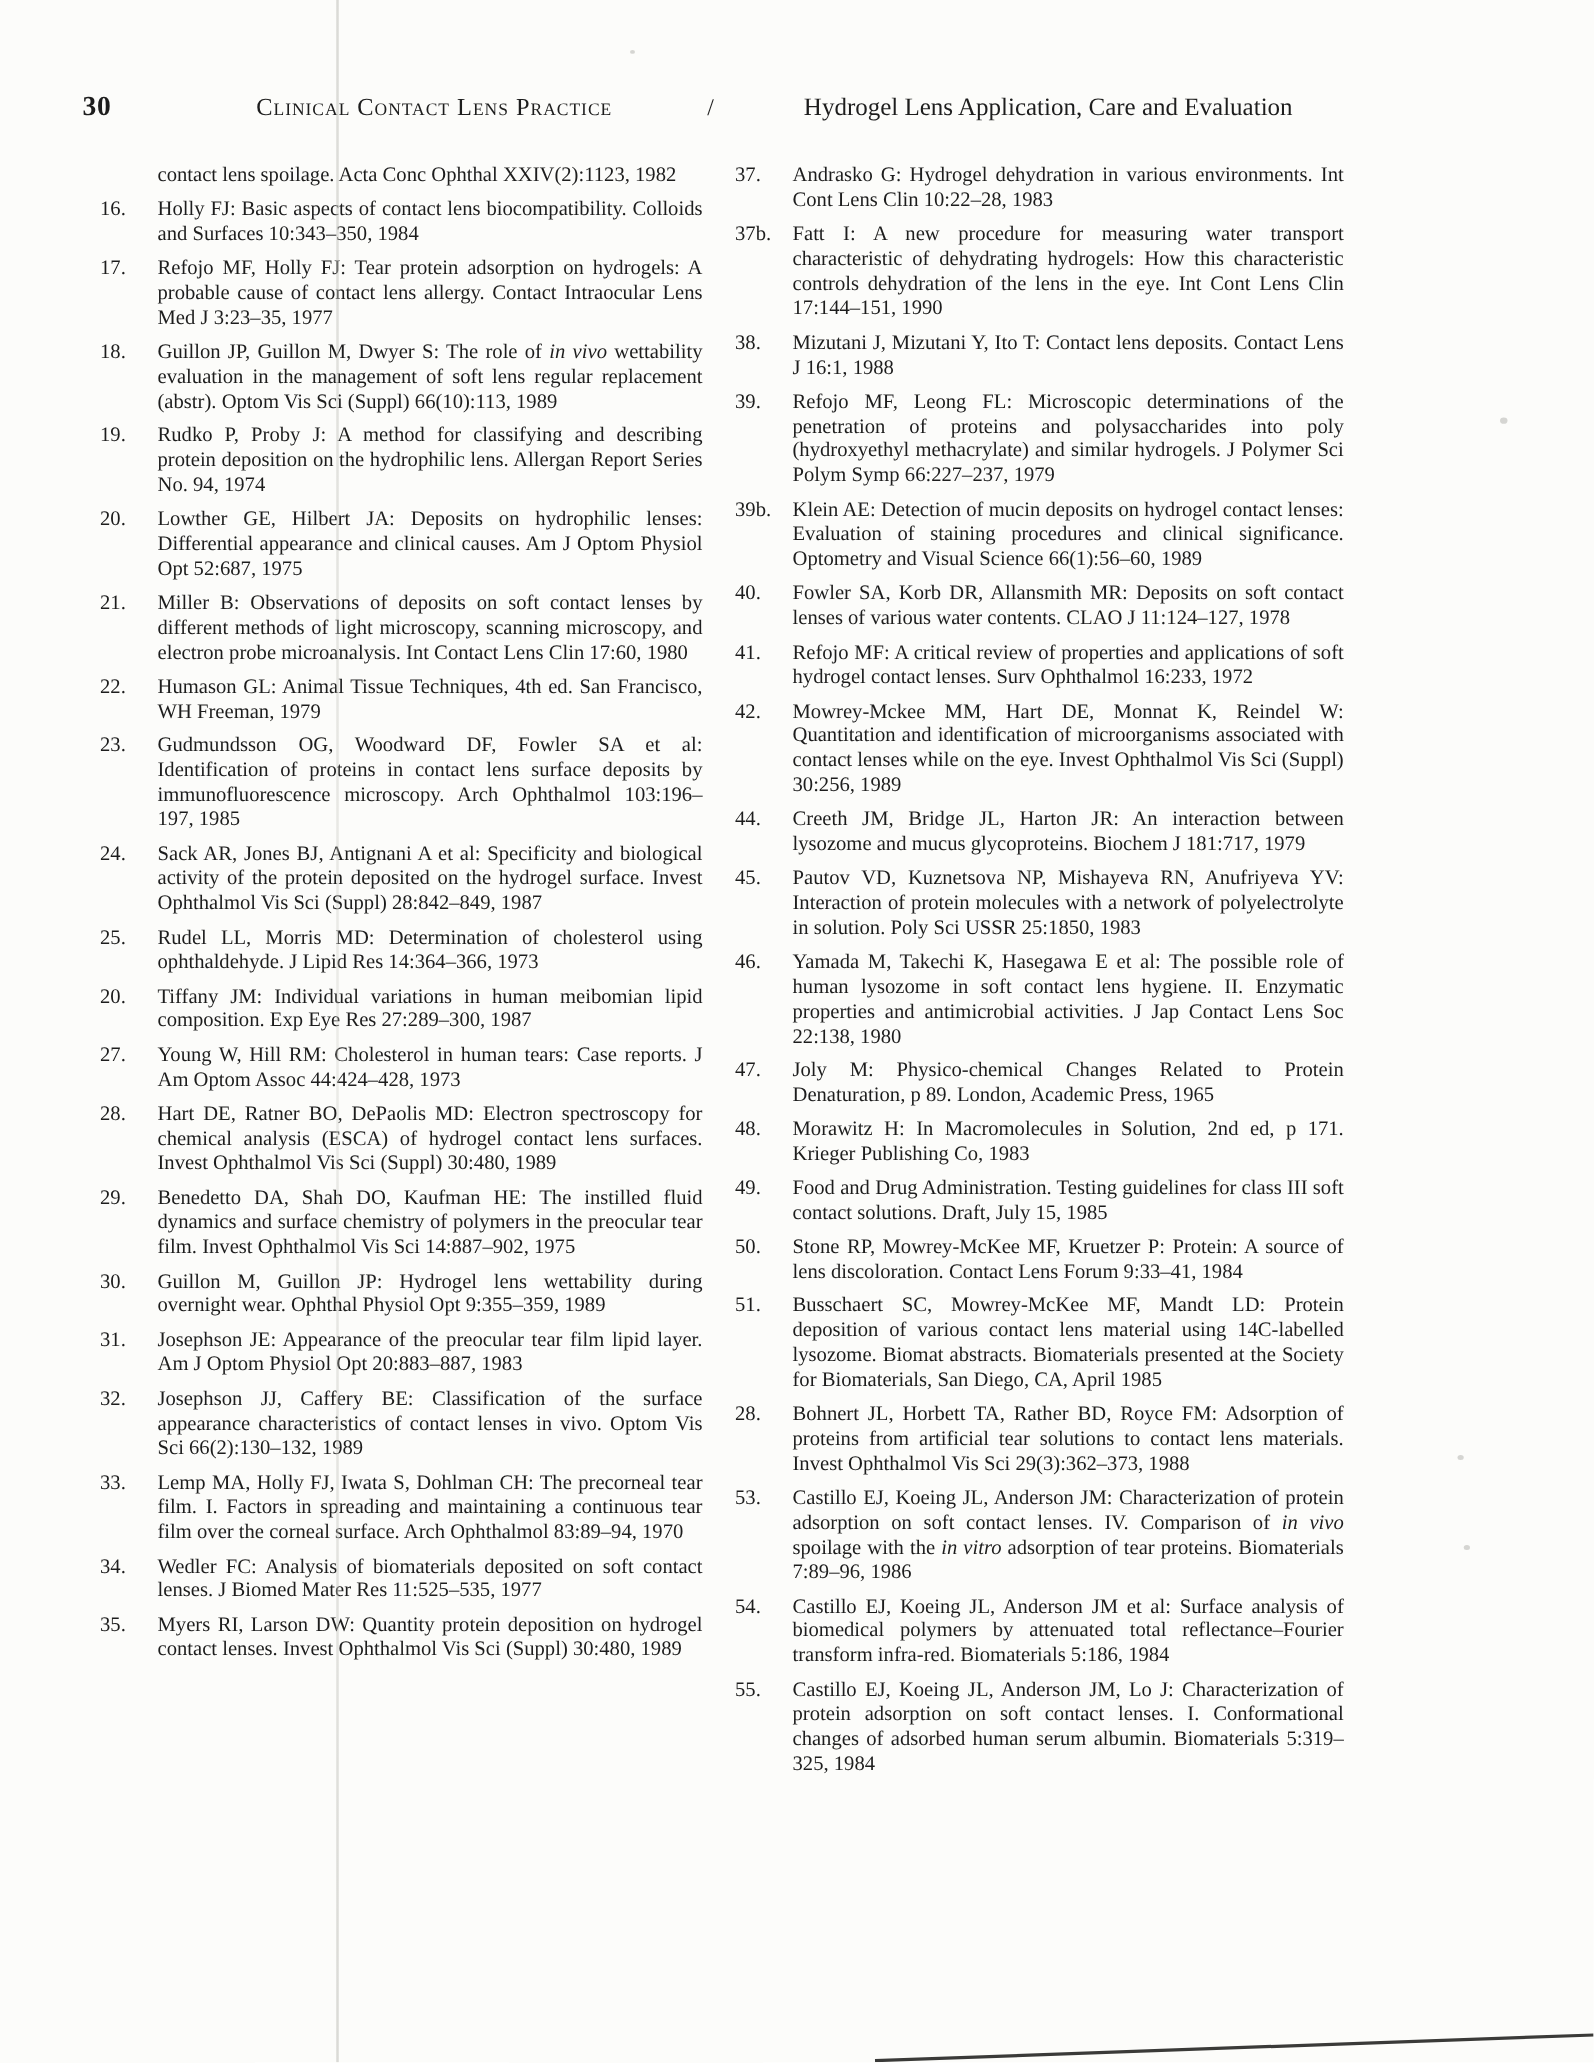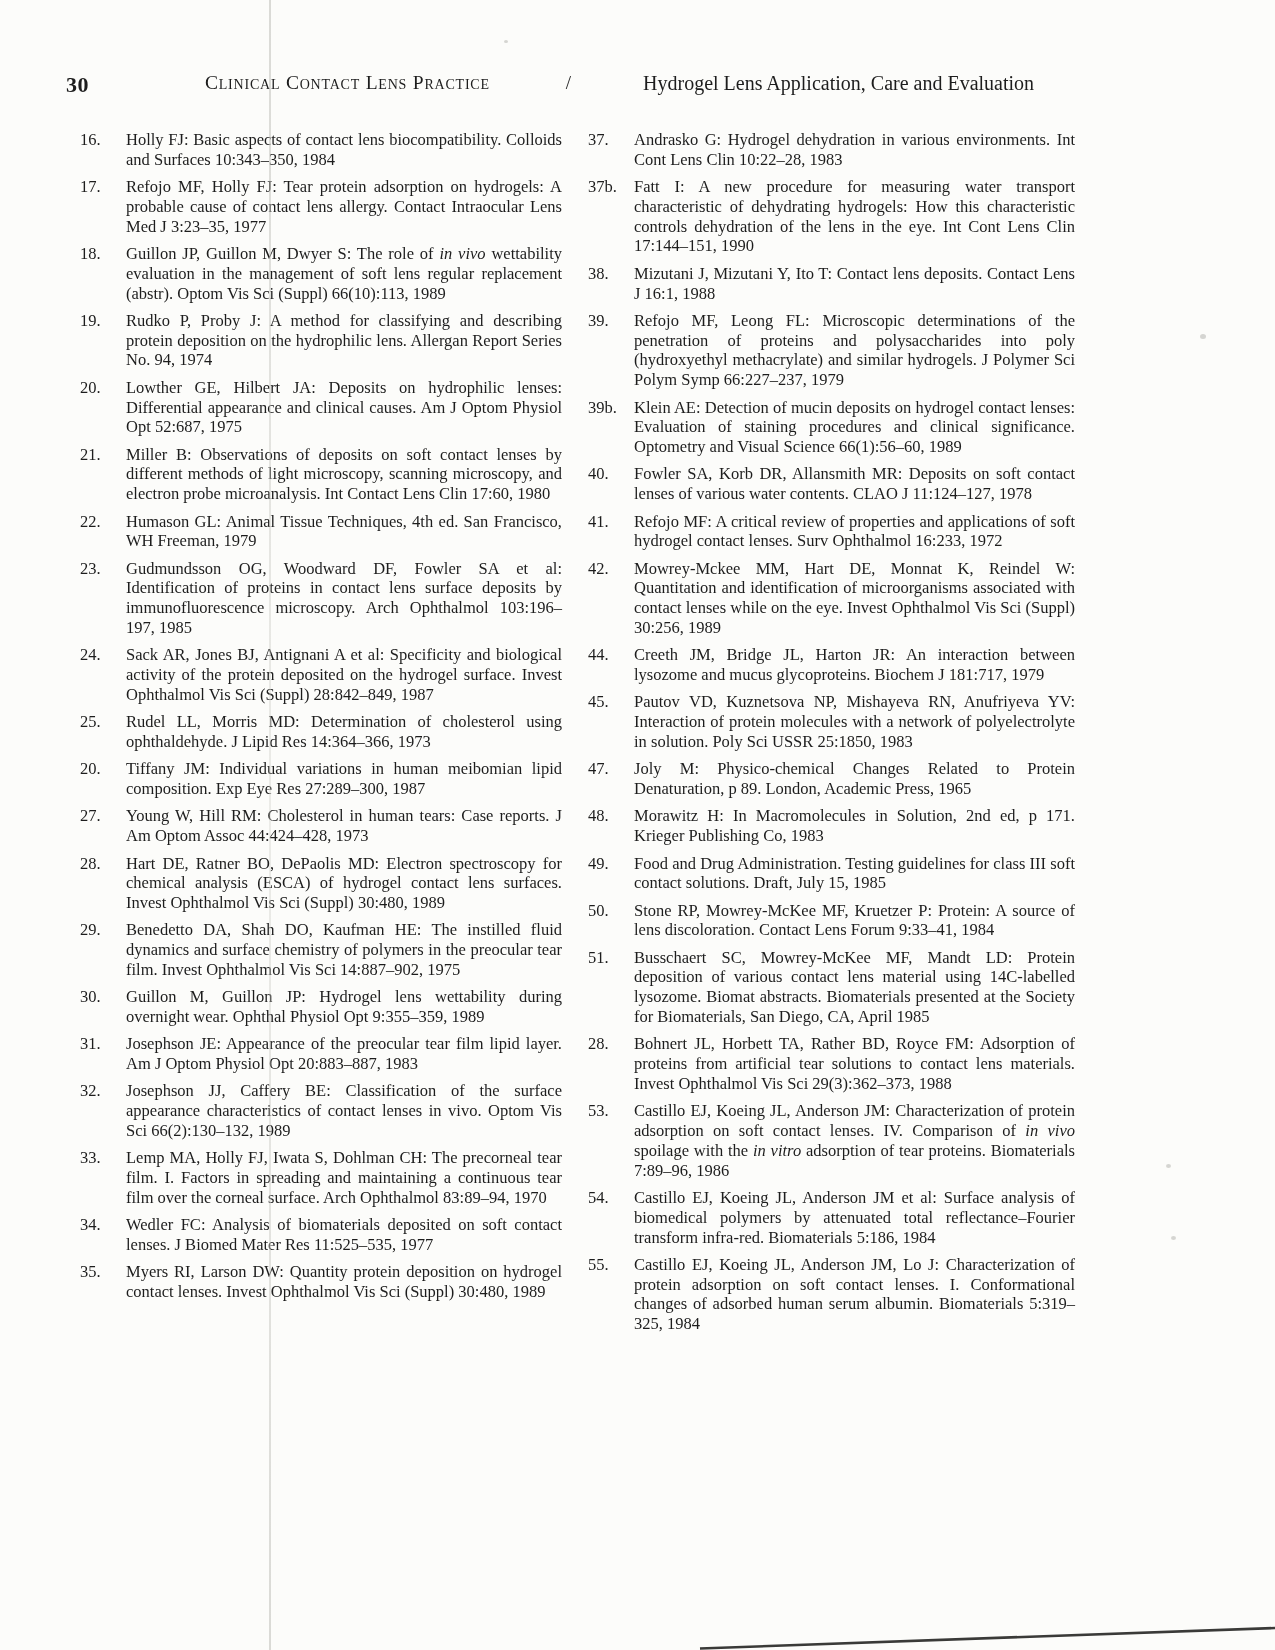--- a/index.html
+++ b/index.html
@@ -36,21 +36,21 @@
     position: absolute;
     background: #8b8b86;
     border-radius: 50%;
     opacity: 0.35;
     pointer-events: none;
   }
 
   
   header.page-header {
     display: flex;
-    align-items: flex-start;
+    align-items: flex-end;
     padding: 72px 80px 0 66px;
     white-space: nowrap;
     gap: 48px;
   }
   .pg-num {
     font-size: 22px;
     font-weight: bold;
     letter-spacing: 0.5px;
   }
   .book-title {
@@ -105,20 +105,24 @@
   <header class="page-header">
     <span class="pg-num">30</span>
     <span class="book-title">Clinical Contact Lens Practice</span>
     <span class="hdr-sep">/</span>
     <span class="chapter-title">Hydrogel Lens Application, Care and Evaluation</span>
   </header>
 
   <main class="columns">
     <section class="col left">
 
+        <div class="ref">
+          <span class="ref-num"></span>
+          <span class="ref-text"><span>contact lens spoilage. Acta Conc Ophthal XXIV(2):1123, 1982</span></span>
+        </div>
 
         <div class="ref">
           <span class="ref-num">16.</span>
           <span class="ref-text"><span>Holly FJ: Basic aspects of contact lens biocompatibility. Colloids and Surfaces 10:343–350, 1984</span></span>
         </div>
 
         <div class="ref">
           <span class="ref-num">17.</span>
           <span class="ref-text"><span>Refojo MF, Holly FJ: Tear protein adsorption on hydrogels: A probable cause of contact lens allergy. Contact Intraocular Lens Med J 3:23–35, 1977</span></span>
         </div>
@@ -260,20 +264,24 @@
         <div class="ref">
           <span class="ref-num">44.</span>
           <span class="ref-text"><span>Creeth JM, Bridge JL, Harton JR: An interaction between lysozome and mucus glycoproteins. Biochem J 181:717, 1979</span></span>
         </div>
 
         <div class="ref">
           <span class="ref-num">45.</span>
           <span class="ref-text"><span>Pautov VD, Kuznetsova NP, Mishayeva RN, Anufriyeva YV: Interaction of protein molecules with a network of polyelectrolyte in solution. Poly Sci USSR 25:1850, 1983</span></span>
         </div>
 
+        <div class="ref">
+          <span class="ref-num">46.</span>
+          <span class="ref-text"><span>Yamada M, Takechi K, Hasegawa E et al: The possible role of human lysozome in soft contact lens hygiene. II. Enzymatic properties and antimicrobial activities. J Jap Contact Lens Soc 22:138, 1980</span></span>
+        </div>
 
         <div class="ref">
           <span class="ref-num">47.</span>
           <span class="ref-text"><span>Joly M: Physico-chemical Changes Related to Protein Denaturation, p 89. London, Academic Press, 1965</span></span>
         </div>
 
         <div class="ref">
           <span class="ref-num">48.</span>
           <span class="ref-text"><span>Morawitz H: In Macromolecules in Solution, 2nd ed, p 171. Krieger Publishing Co, 1983</span></span>
         </div>

